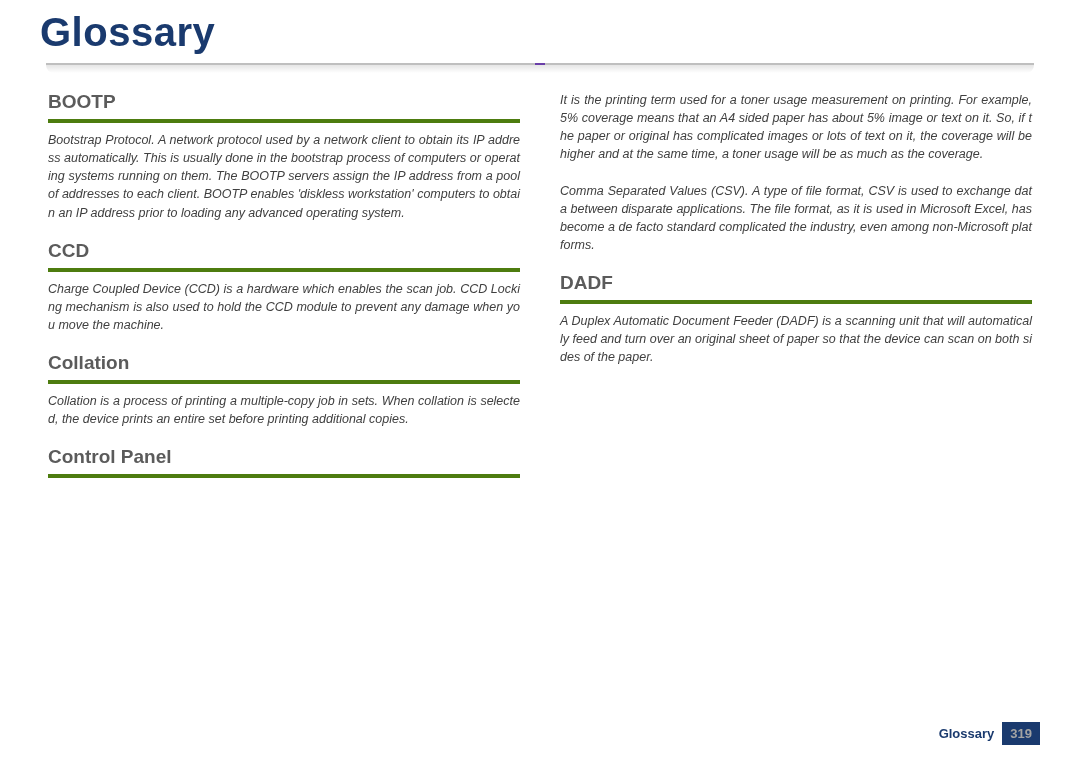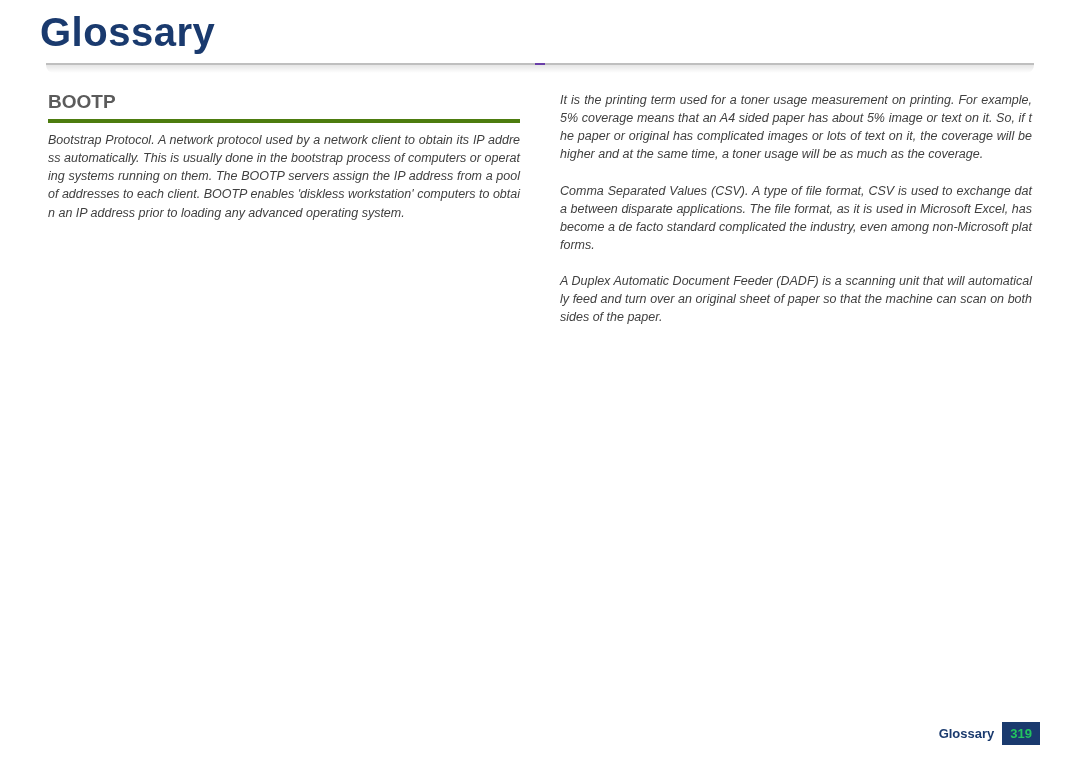--- a/index.html
+++ b/index.html
@@ -84,21 +84,21 @@
     align-items: center;
     gap: 8px;
   }
   .footer-label {
     font-size: 13px;
     font-weight: 700;
     color: #1a3a6e;
   }
   .page-badge {
     background: #1a3a6e;
-    color: #22c55e;
+    color: #a3a3a3;
     font-weight: 700;
     font-size: 13px;
     padding: 4px 8px;
     min-width: 30px;
     text-align: left;
   }
 </style>
 </head>
 <body>
 
@@ -112,32 +112,42 @@
   </div>
 
   <div class="columns">
 
     <div class="col">
       <div class="entry">
         <div class="term">BOOTP</div>
         <div class="def">Bootstrap Protocol. A network protocol used by a network client to obtain its IP address automatically. This is usually done in the bootstrap process of computers or operating systems running on them. The BOOTP servers assign the IP address from a pool of addresses to each client. BOOTP enables 'diskless workstation' computers to obtain an IP address prior to loading any advanced operating system.</div>
       </div>
       <div class="entry">
+        <div class="term">CCD</div>
+        <div class="def">Charge Coupled Device (CCD) is a hardware which enables the scan job. CCD Locking mechanism is also used to hold the CCD module to prevent any damage when you move the machine.</div>
+      </div>
+      <div class="entry">
+        <div class="term">Collation</div>
+        <div class="def">Collation is a process of printing a multiple-copy job in sets. When collation is selected, the device prints an entire set before printing additional copies.</div>
+      </div>
+      <div class="entry">
+        <div class="term">Control Panel</div>
       </div>
     </div>
 
     <div class="col">
       <div class="entry">
         <div class="def">It is the printing term used for a toner usage measurement on printing. For example, 5% coverage means that an A4 sided paper has about 5% image or text on it. So, if the paper or original has complicated images or lots of text on it, the coverage will be higher and at the same time, a toner usage will be as much as the coverage.</div>
       </div>
       <div class="entry">
         <div class="def">Comma Separated Values (CSV). A type of file format, CSV is used to exchange data between disparate applications. The file format, as it is used in Microsoft Excel, has become a de facto standard complicated the industry, even among non-Microsoft platforms.</div>
       </div>
       <div class="entry">
-        <div class="def">A Duplex Automatic Document Feeder (DADF) is a scanning unit that will automatically feed and turn over an original sheet of paper so that the machine can scan on both sides of the paper.</div>
+        <div class="term">DADF</div>
+        <div class="def">A Duplex Automatic Document Feeder (DADF) is a scanning unit that will automatically feed and turn over an original sheet of paper so that the device can scan on both sides of the paper.</div>
       </div>
     </div>
 
   </div>
 
   <div class="footer">
     <span class="footer-label">Glossary</span>
     <span class="page-badge">319</span>
   </div>
 

